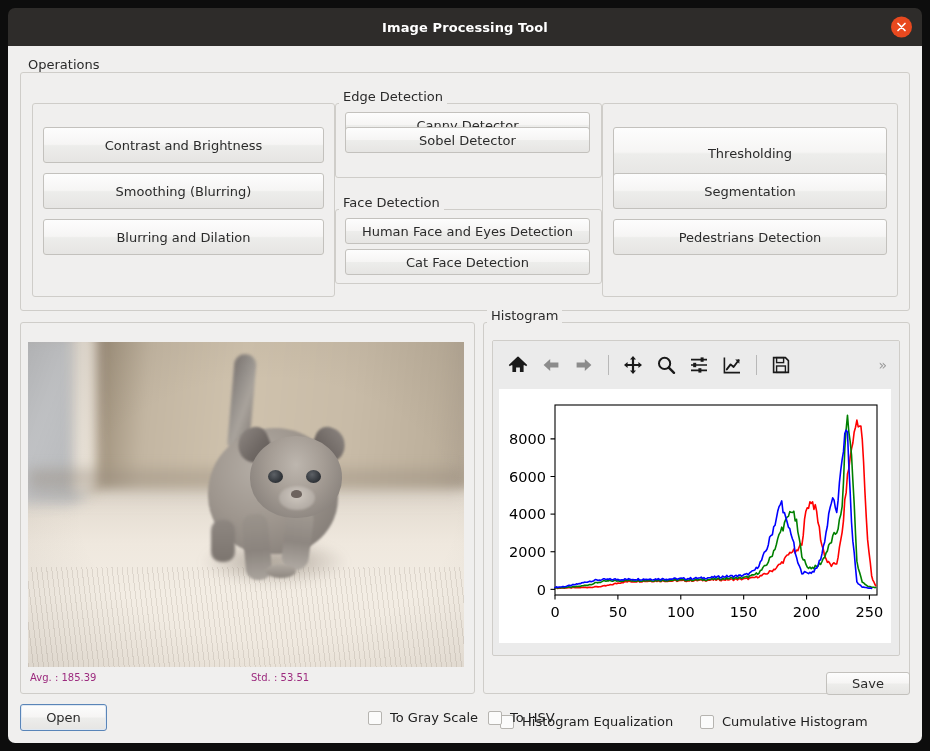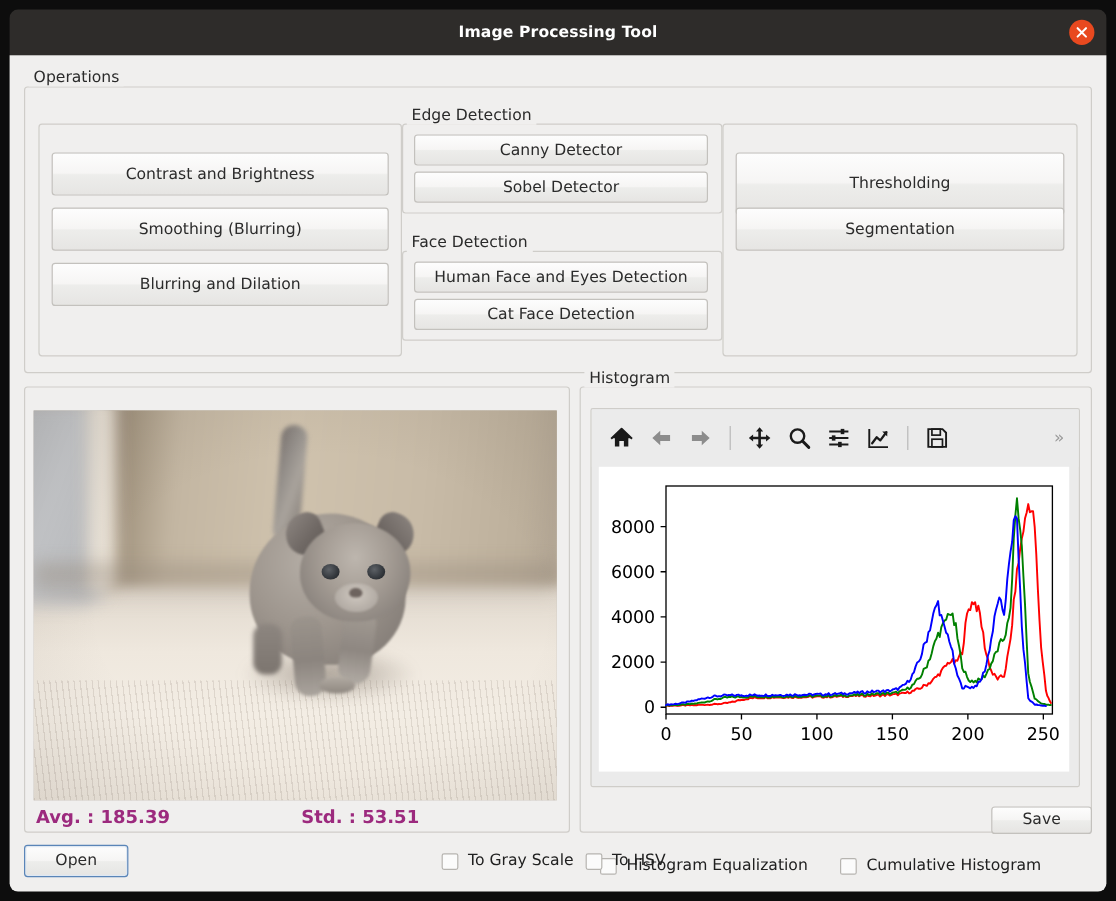--- a/index.html
+++ b/index.html
@@ -85,24 +85,23 @@
   
   .photo {
     position: absolute;
     overflow: hidden;
     background: #c9c3bb;
   }
   .photo-layer { position: absolute; }
 
   .stat {
     position: absolute;
-    font-size: 15px;
+    font-size: 10px;
     color: #9c2a7e;
     white-space: nowrap;
-    font-weight: bold;
   }
 
   
   .mpl-wrap {
     position: absolute;
     background: #ebebeb;
     border: 1px solid #cfcdc9;
     border-radius: 2px;
     overflow: hidden;
   }
@@ -170,30 +169,31 @@
     <div class="group-title" style="left:16px; top:11px;">Operations</div>
 
     <div class="group" style="left:24px; top:57px; width:303px; height:194px;"></div>
     <div class="btn" style="left:35px; top:81px; width:281px; height:36px;">Contrast and Brightness</div>
     <div class="btn" style="left:35px; top:127px; width:281px; height:36px;">Smoothing (Blurring)</div>
     <div class="btn" style="left:35px; top:173px; width:281px; height:36px;">Blurring and Dilation</div>
 
     <div class="group" style="left:327px; top:57px; width:267px; height:75px;"></div>
     <div class="group-title" style="left:331px; top:43px;">Edge Detection</div>
     <div class="btn" style="left:337px; top:66px; width:245px; height:26px;">Canny Detector</div>
-    <div class="btn" style="left:337px; top:97px; width:245px; height:26px;">Sobel Detector</div>
+    <div class="btn" style="left:337px; top:81px; width:245px; height:26px;">Sobel Detector</div>
 
     <div class="group" style="left:327px; top:163px; width:267px; height:75px;"></div>
     <div class="group-title" style="left:331px; top:149px;">Face Detection</div>
     <div class="btn" style="left:337px; top:172px; width:245px; height:26px;">Human Face and Eyes Detection</div>
     <div class="btn" style="left:337px; top:203px; width:245px; height:26px;">Cat Face Detection</div>
 
     <div class="group" style="left:594px; top:57px; width:296px; height:194px;"></div>
     <div class="btn" style="left:605px; top:81px; width:274px; height:52px;">Thresholding</div>
     <div class="btn" style="left:605px; top:127px; width:274px; height:36px;">Segmentation</div>
+    <div class="btn" style="left:605px; top:173px; width:274px; height:36px;">Pedestrians Detection</div>
 
     <div class="group" style="left:12px; top:276px; width:455px; height:372px;"></div>
 
     <div class="photo" style="left:20px; top:296px; width:436px; height:325px;">
 
       <div class="photo-layer" style="left:0; top:0; width:436px; height:325px;
                   background: linear-gradient(to bottom,
                      #b8aea2 0%, #c0b7ab 22%, #cdc4b8 34%,
                      #e3dbd0 48%, #efe8de 62%, #f3ede4 78%, #eee7dd 100%);"></div>
 

